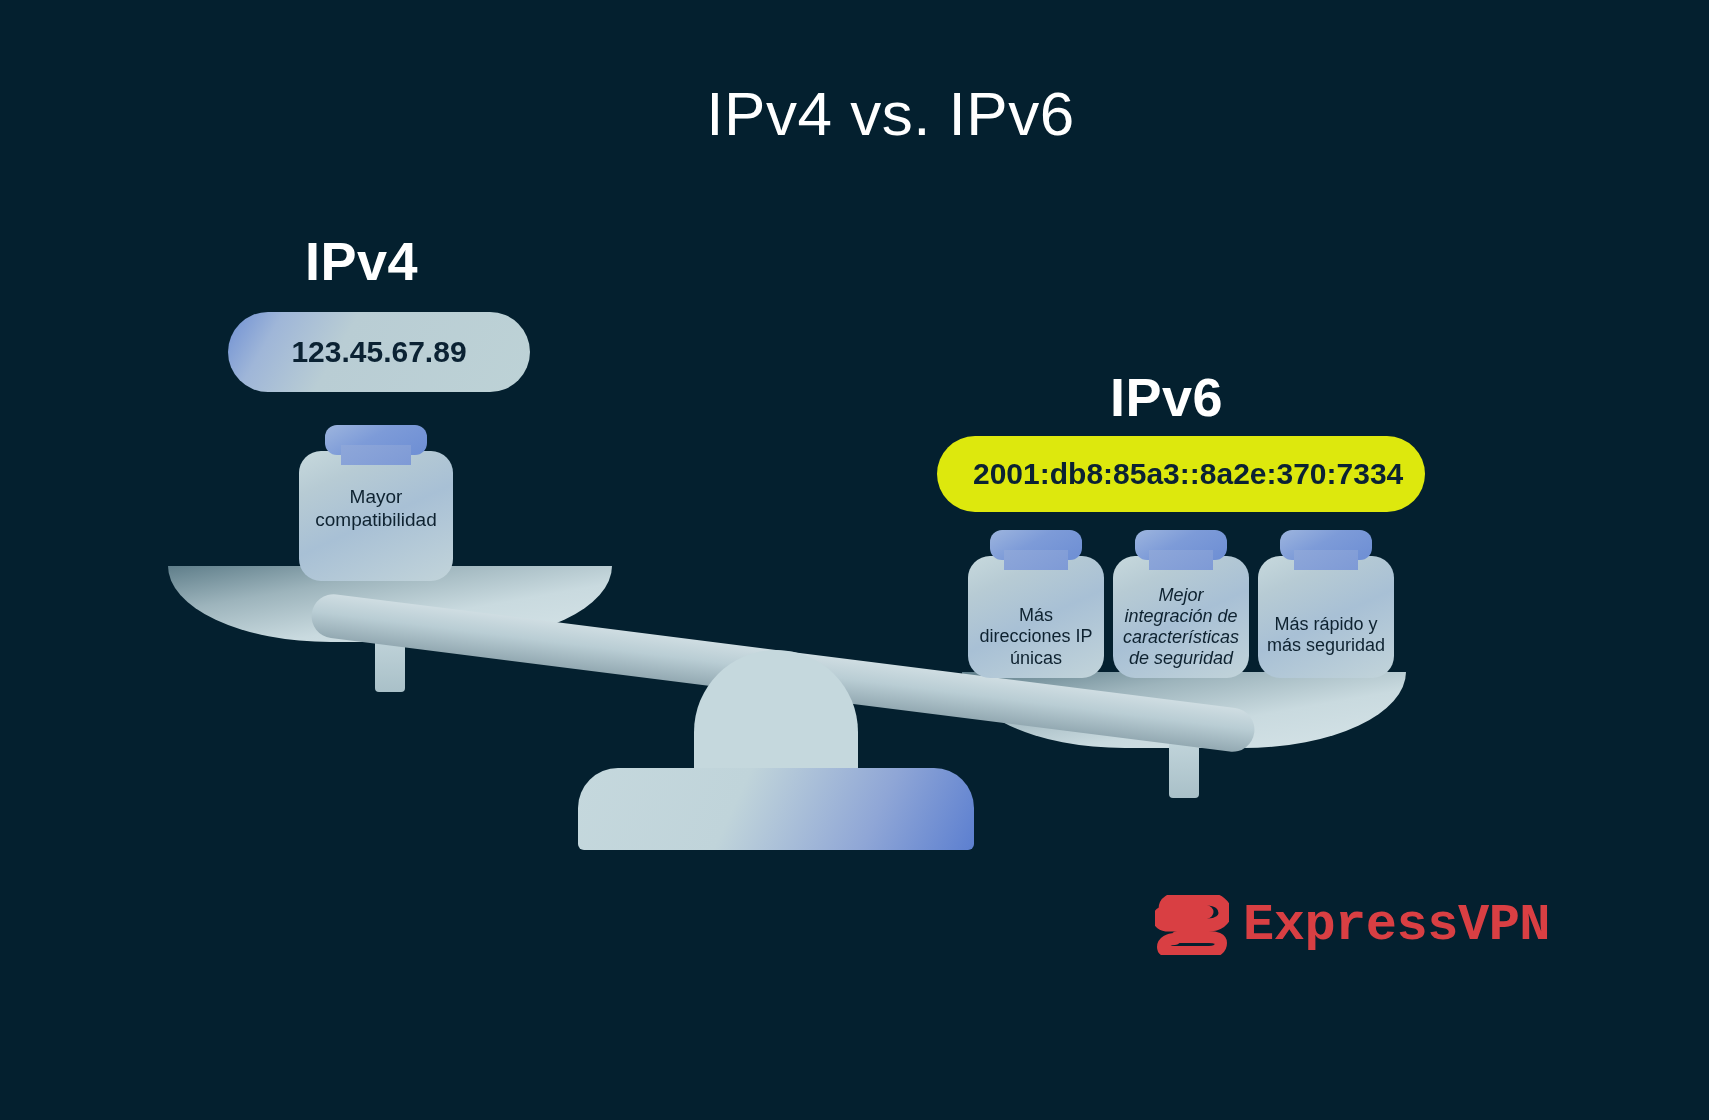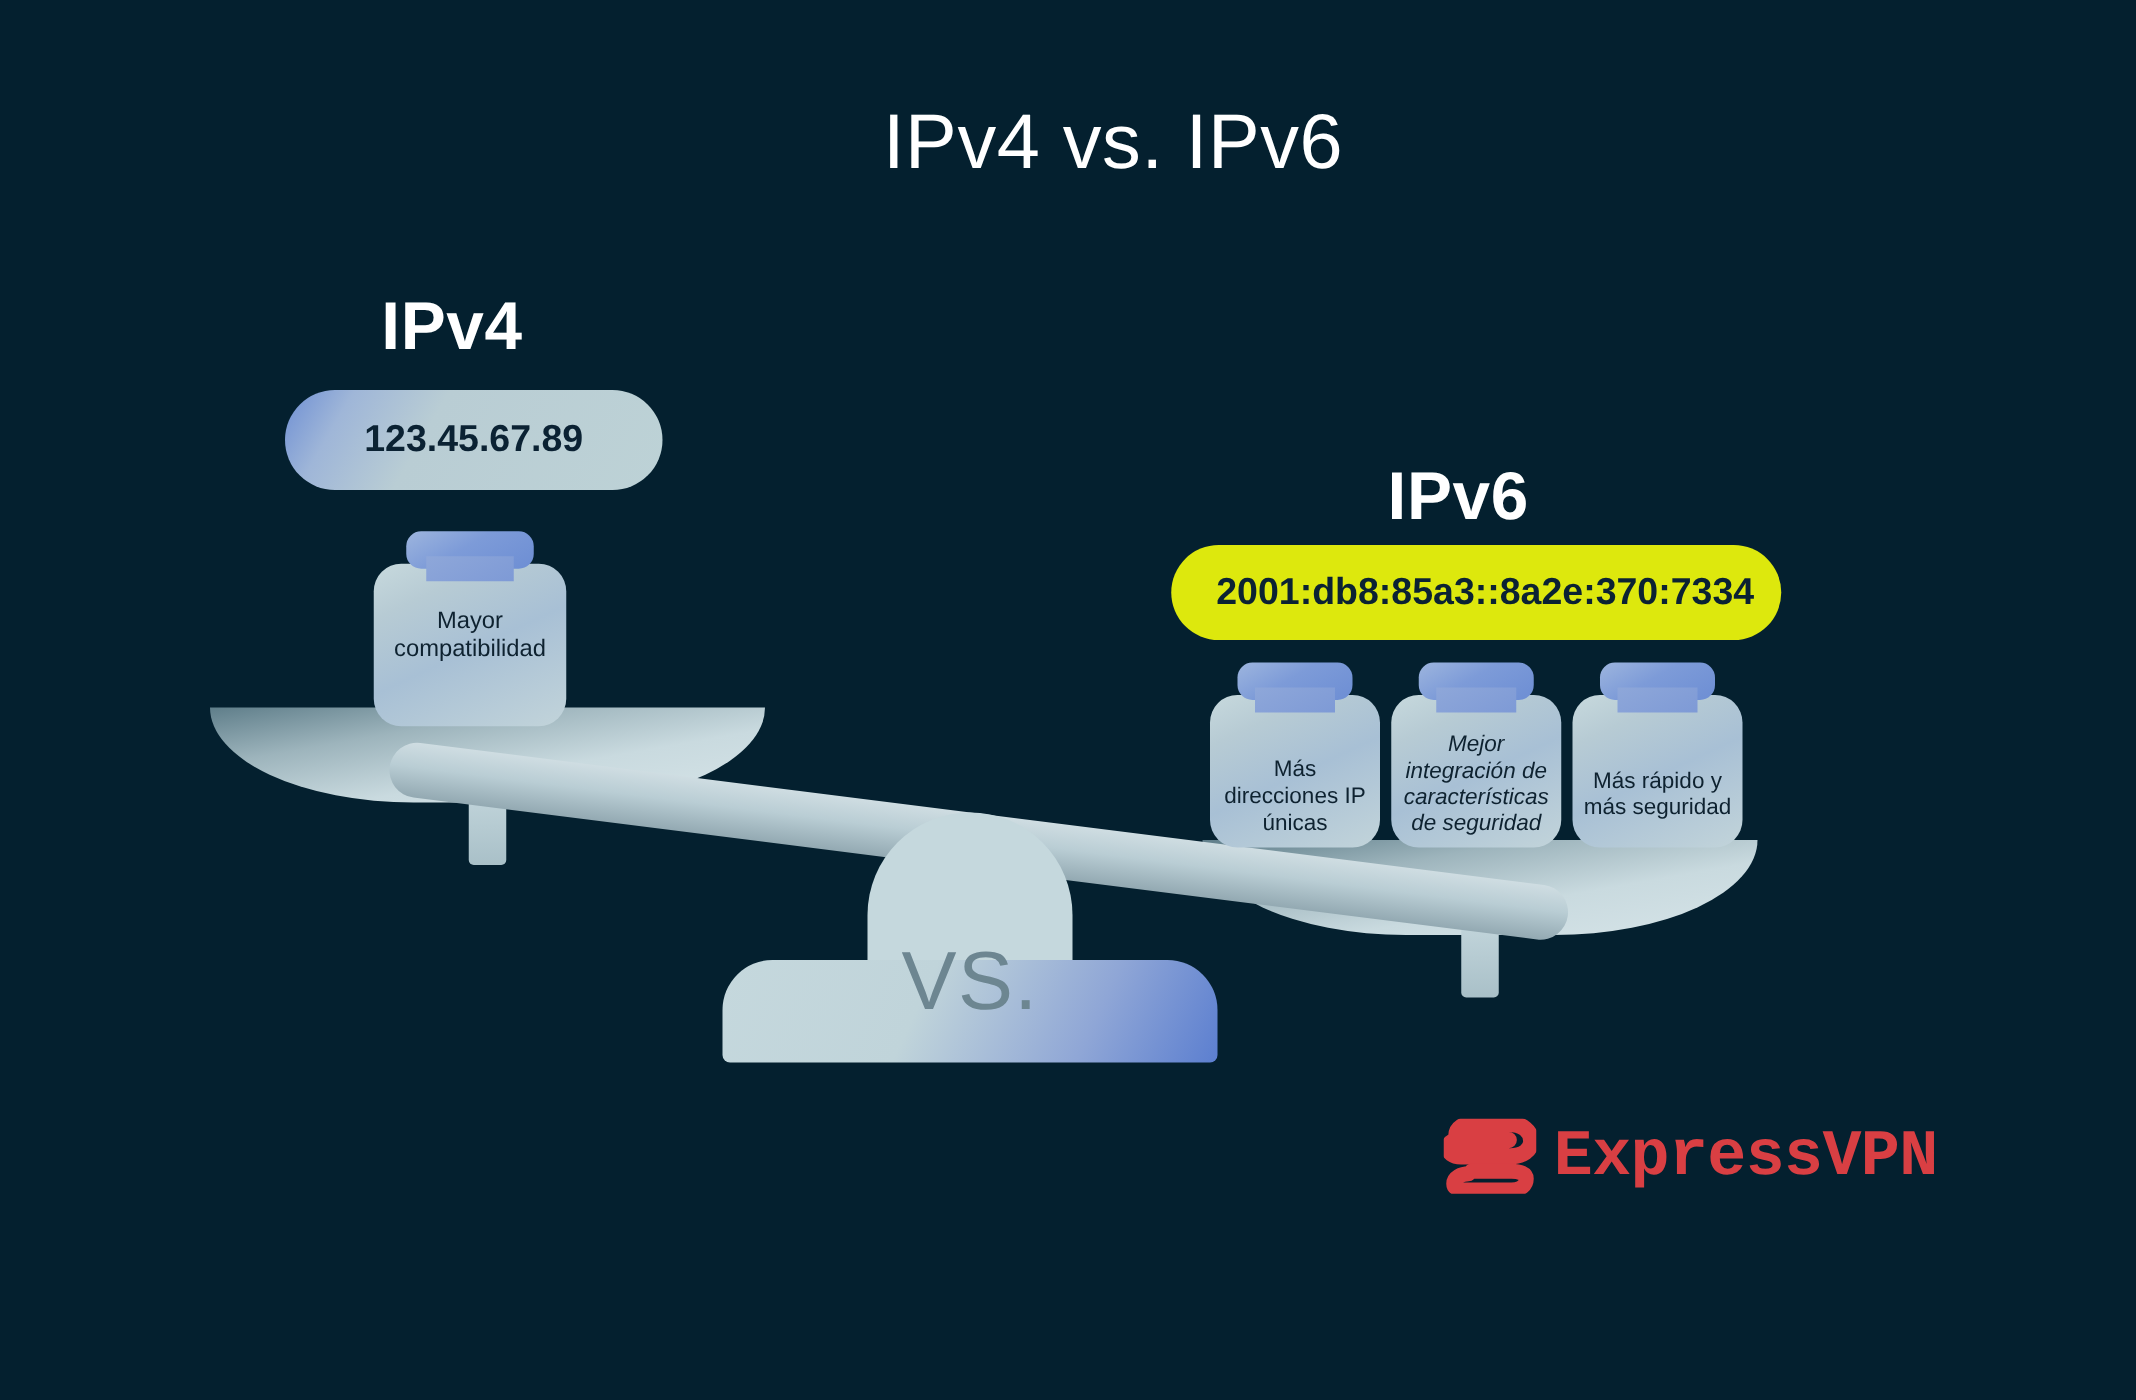--- a/index.html
+++ b/index.html
@@ -195,21 +195,20 @@
   <div class="pan" id="pan-left"></div>
   <div class="stem" id="stem-left"></div>
   <div class="pan" id="pan-right"></div>
   <div class="stem" id="stem-right"></div>
 
   <div class="beam"></div>
 
   <div class="fulcrum">
     <div class="cap"></div>
     <div class="base"></div>
-    <div class="vs">VS.</div>
   </div>
 
   <div class="bottle" id="bottle-ipv4">
     <div class="cap"></div>
     <div class="neck"></div>
     <div class="txt">Mayor compatibilidad</div>
   </div>
 
   <div class="bottle bottle-v6" id="bottle-v6-1">
     <div class="cap"></div>

